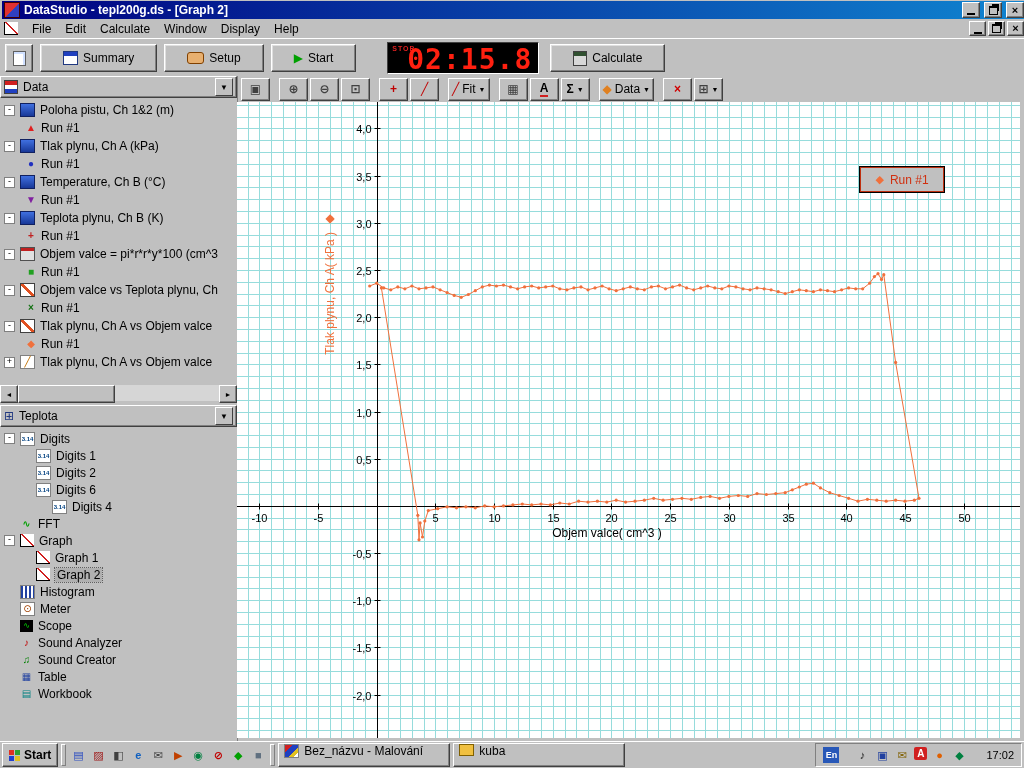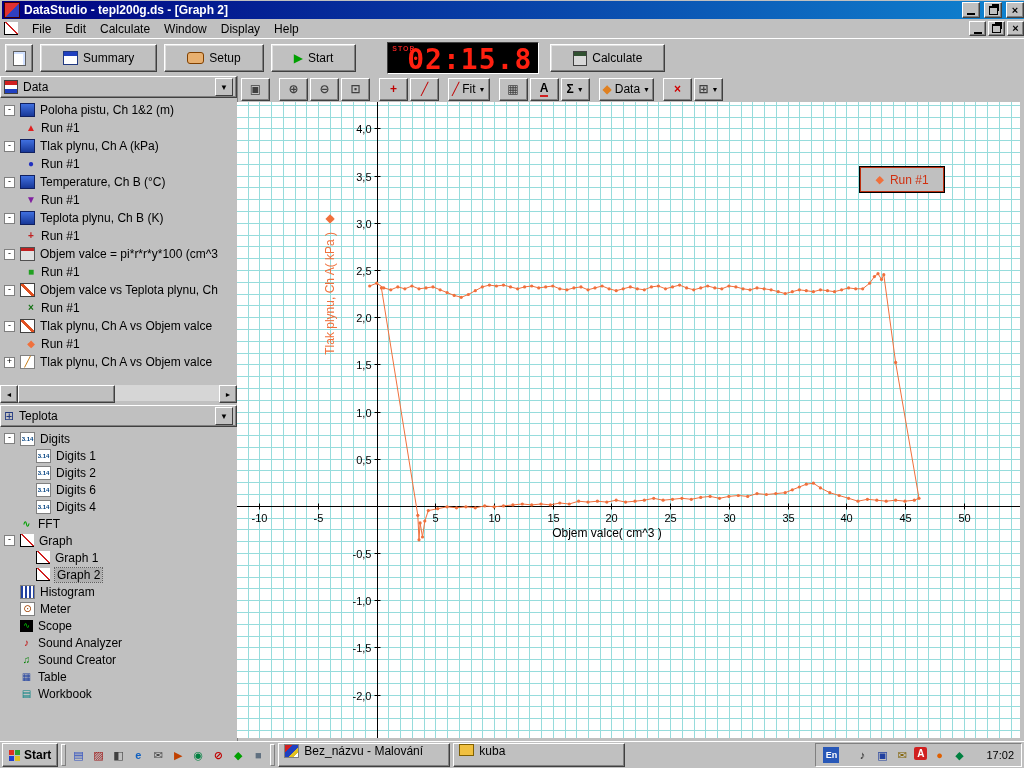--- a/index.html
+++ b/index.html
@@ -332,21 +332,21 @@
       <div class="tree-row" style="padding-left: 20px;">
         <span class="expand-box expand-hidden"></span>
         <span class="mini-icon digits-icon">3.14</span>
         <span class="tree-label">Digits 2</span>
       </div>
       <div class="tree-row" style="padding-left: 20px;">
         <span class="expand-box expand-hidden"></span>
         <span class="mini-icon digits-icon">3.14</span>
         <span class="tree-label">Digits 6</span>
       </div>
-      <div class="tree-row" style="padding-left: 20px;">
+      <div class="tree-row" style="padding-left: 36px;">
         <span class="expand-box expand-hidden"></span>
         <span class="mini-icon digits-icon">3.14</span>
         <span class="tree-label">Digits 4</span>
       </div>
       <div class="tree-row" style="padding-left: 4px;">
         <span class="expand-box expand-hidden"></span>
         <span class="mini-icon fft-icon">∿</span>
         <span class="tree-label">FFT</span>
       </div>
       <div class="tree-row" style="padding-left: 4px;">

